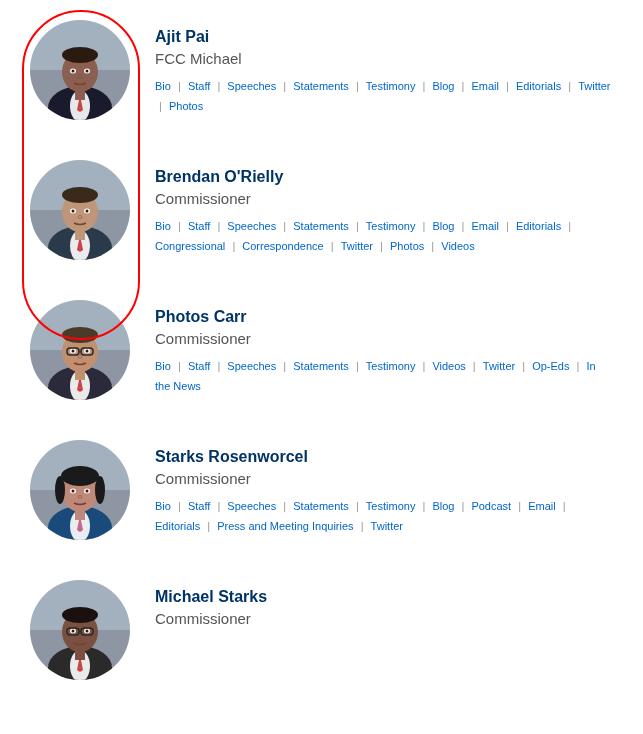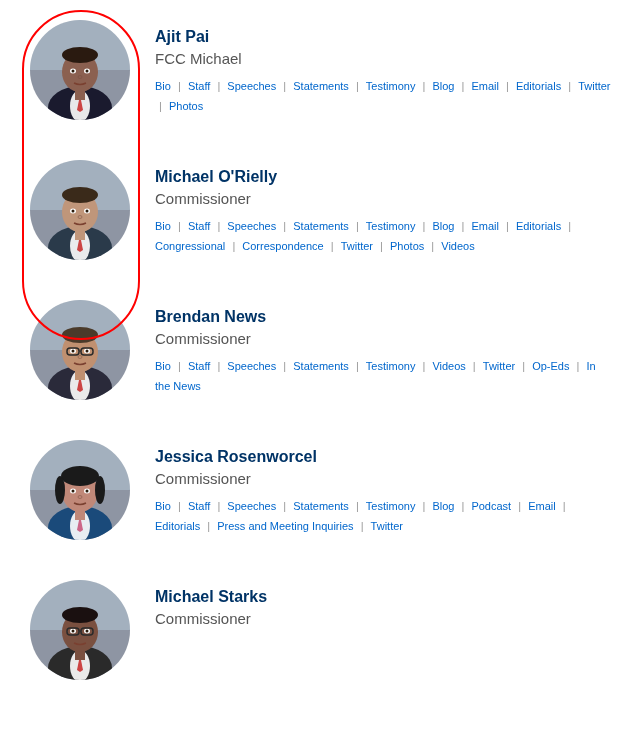--- a/index.html
+++ b/index.html
@@ -155,21 +155,21 @@
 
       <ellipse cx="50" cy="57" rx="2" ry="1.5" fill="#C0967a" stroke="#7a5040" stroke-width="0.5"></ellipse>
 
       <path d="M 44 63 Q 50 66 56 63" stroke="#7a4030" stroke-width="1.5" fill="none"></path>
 
     </svg>
 
       </div>
     </div>
     <div class="commissioner-info">
-      <div class="commissioner-name">Michael O'Rielly</div>
+      <div class="commissioner-name">Brendan O'Rielly</div>
       <div class="commissioner-title">Commissioner</div>
       <div class="commissioner-links"><a href="#">Bio</a><span class="separator"> | </span><a href="#">Staff</a><span class="separator"> | </span><a href="#">Speeches</a><span class="separator"> | </span><a href="#">Statements</a><span class="separator"> | </span><a href="#">Testimony</a><span class="separator"> | </span><a href="#">Blog</a><span class="separator"> | </span><a href="#">Email</a><span class="separator"> | </span><a href="#">Editorials</a><span class="separator"> | </span><a href="#">Congressional</a><span class="separator"> | </span><a href="#">Correspondence</a><span class="separator"> | </span><a href="#">Twitter</a><span class="separator"> | </span><a href="#">Photos</a><span class="separator"> | </span><a href="#">Videos</a></div>
     </div>
   </div>
     <div class="commissioner-item">
     <div class="avatar-wrapper">
       <div class="avatar-circle">
 
     <svg viewBox="0 0 100 100" xmlns="http://www.w3.org/2000/svg">
 
@@ -199,21 +199,21 @@
 
       <rect x="37" y="48" width="12" height="7" rx="3" fill="none" stroke="#2a2a2a" stroke-width="1.5"></rect>
          <rect x="51" y="48" width="12" height="7" rx="3" fill="none" stroke="#2a2a2a" stroke-width="1.5"></rect>
          <line x1="49" y1="51" x2="51" y2="51" stroke="#2a2a2a" stroke-width="1"></line>
 
     </svg>
 
       </div>
     </div>
     <div class="commissioner-info">
-      <div class="commissioner-name">Brendan News</div>
+      <div class="commissioner-name">Photos Carr</div>
       <div class="commissioner-title">Commissioner</div>
       <div class="commissioner-links"><a href="#">Bio</a><span class="separator"> | </span><a href="#">Staff</a><span class="separator"> | </span><a href="#">Speeches</a><span class="separator"> | </span><a href="#">Statements</a><span class="separator"> | </span><a href="#">Testimony</a><span class="separator"> | </span><a href="#">Videos</a><span class="separator"> | </span><a href="#">Twitter</a><span class="separator"> | </span><a href="#">Op-Eds</a><span class="separator"> | </span><a href="#">In the News</a></div>
     </div>
   </div>
     <div class="commissioner-item">
     <div class="avatar-wrapper">
       <div class="avatar-circle">
 
     <svg viewBox="0 0 100 100" xmlns="http://www.w3.org/2000/svg">
 
@@ -241,21 +241,21 @@
 
       <ellipse cx="50" cy="57" rx="2" ry="1.5" fill="#C08878" stroke="#7a5040" stroke-width="0.5"></ellipse>
 
       <path d="M 44 63 Q 50 66 56 63" stroke="#7a4030" stroke-width="1.5" fill="none"></path>
 
     </svg>
 
       </div>
     </div>
     <div class="commissioner-info">
-      <div class="commissioner-name">Jessica Rosenworcel</div>
+      <div class="commissioner-name">Starks Rosenworcel</div>
       <div class="commissioner-title">Commissioner</div>
       <div class="commissioner-links"><a href="#">Bio</a><span class="separator"> | </span><a href="#">Staff</a><span class="separator"> | </span><a href="#">Speeches</a><span class="separator"> | </span><a href="#">Statements</a><span class="separator"> | </span><a href="#">Testimony</a><span class="separator"> | </span><a href="#">Blog</a><span class="separator"> | </span><a href="#">Podcast</a><span class="separator"> | </span><a href="#">Email</a><span class="separator"> | </span><a href="#">Editorials</a><span class="separator"> | </span><a href="#">Press and Meeting Inquiries</a><span class="separator"> | </span><a href="#">Twitter</a></div>
     </div>
   </div>
     <div class="commissioner-item">
     <div class="avatar-wrapper">
       <div class="avatar-circle">
 
     <svg viewBox="0 0 100 100" xmlns="http://www.w3.org/2000/svg">
 

